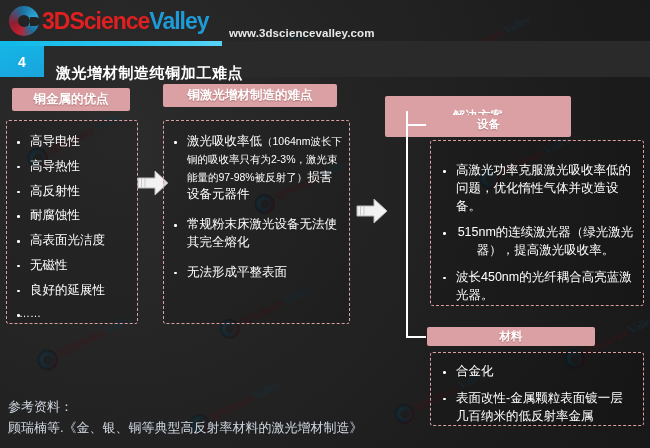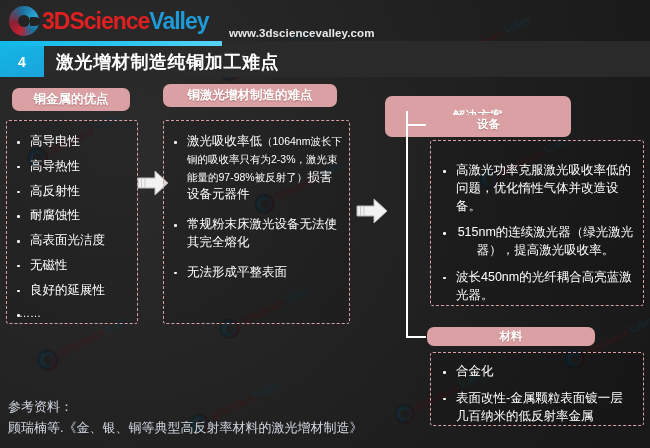--- a/index.html
+++ b/index.html
@@ -41,25 +41,25 @@
   .site-url{position:absolute;left:229px;top:27px;color:#e9e9e9;font-size:11.5px;font-weight:bold;
       letter-spacing:.1px;}
 
   
   .band{position:absolute;left:0;top:41px;width:650px;height:36px;background:#2a2a2a;}
   .band-accent{position:absolute;left:0;top:41px;width:222px;height:5px;
       background:linear-gradient(90deg,#0fb9e8 0%,#2fc6f0 60%,#57d3f5 100%);}
   .band-num{position:absolute;left:0;top:46px;width:44px;height:31px;
       background:linear-gradient(160deg,#14b6e6 0%,#1aa3dc 100%);
       color:#fff;font-size:14px;font-weight:bold;display:flex;align-items:center;justify-content:center;}
-  .band-title{position:absolute;left:56px;top:46px;height:31px;display:flex;align-items:center;
-      color:#ffffff;font-size:18px;font-weight:bold;letter-spacing:.6px;}
-
-  
-  .pill{position:absolute;background:#dba0a3;border-radius:7px;color:#fff;
+  .band-title{position:absolute;left:56px;top:58px;height:31px;display:flex;align-items:center;
+      color:#ffffff;font-size:15px;font-weight:bold;letter-spacing:.6px;}
+
+  
+  .pill{position:absolute;background:#dba0a3;border-radius:2px;color:#fff;
       font-size:12.5px;font-weight:bold;display:flex;align-items:center;justify-content:center;
       text-shadow:0 1px 1px rgba(120,60,65,.45);}
 
   
   .dbox{position:absolute;border:1.5px dashed #dba0a3;border-radius:3px;background:rgba(0,0,0,.10);}
   ul.bl{list-style:none;margin:0;padding:0;}
   ul.bl li{position:relative;color:#ffffff;font-size:12.5px;line-height:1.42;
       padding-left:17px;margin-bottom:7px;}
   ul.bl li::before{content:"";position:absolute;left:4px;top:8px;width:2.5px;height:2.5px;
       border-radius:50%;background:#ffffff;}

